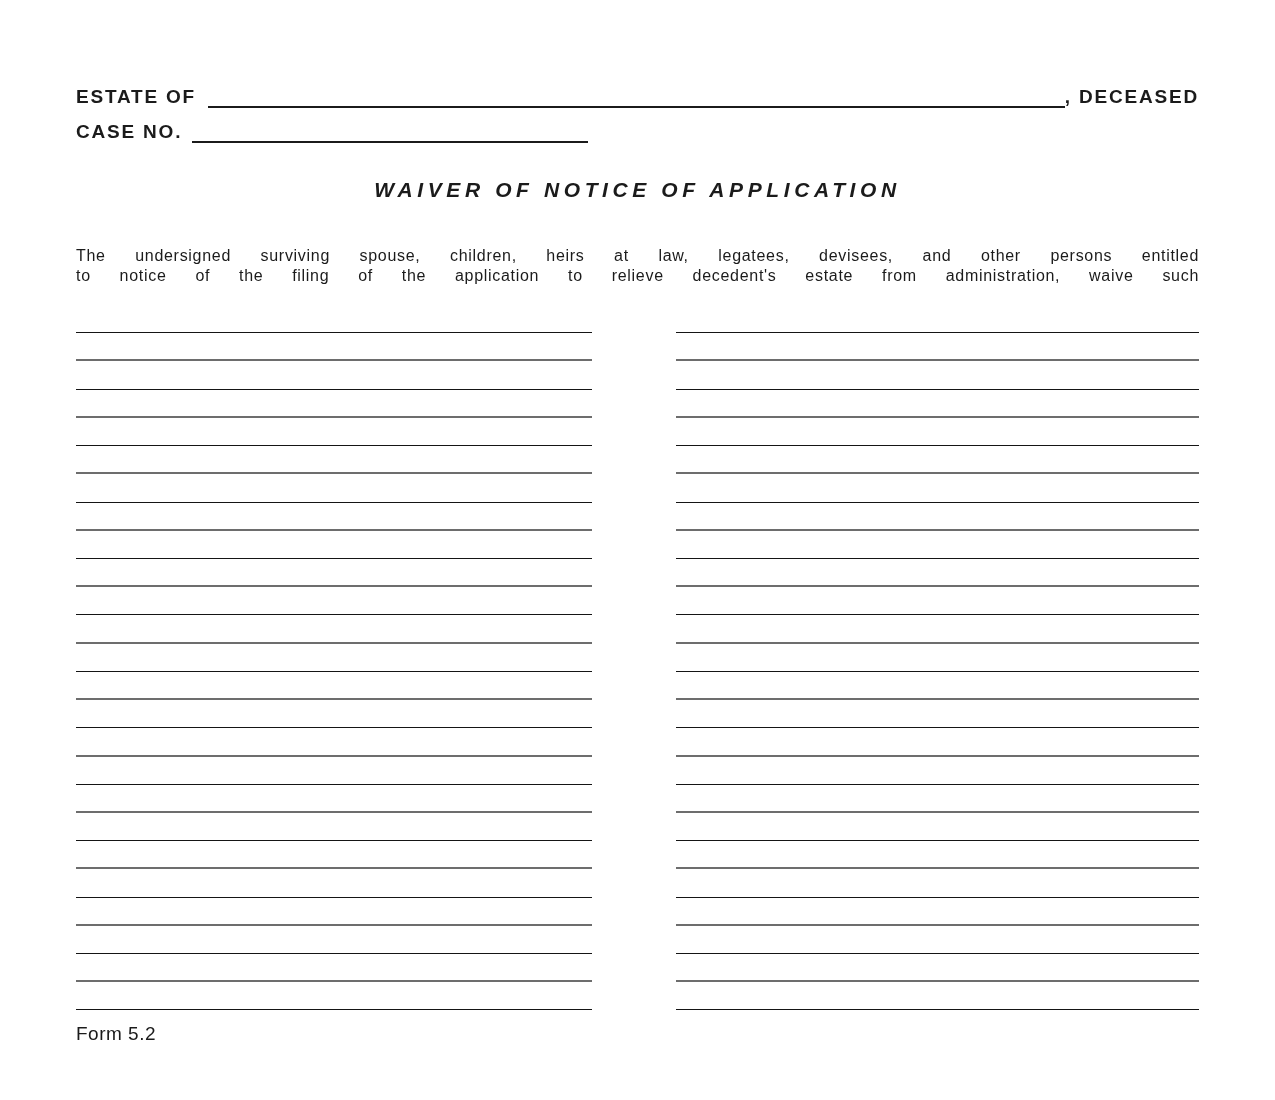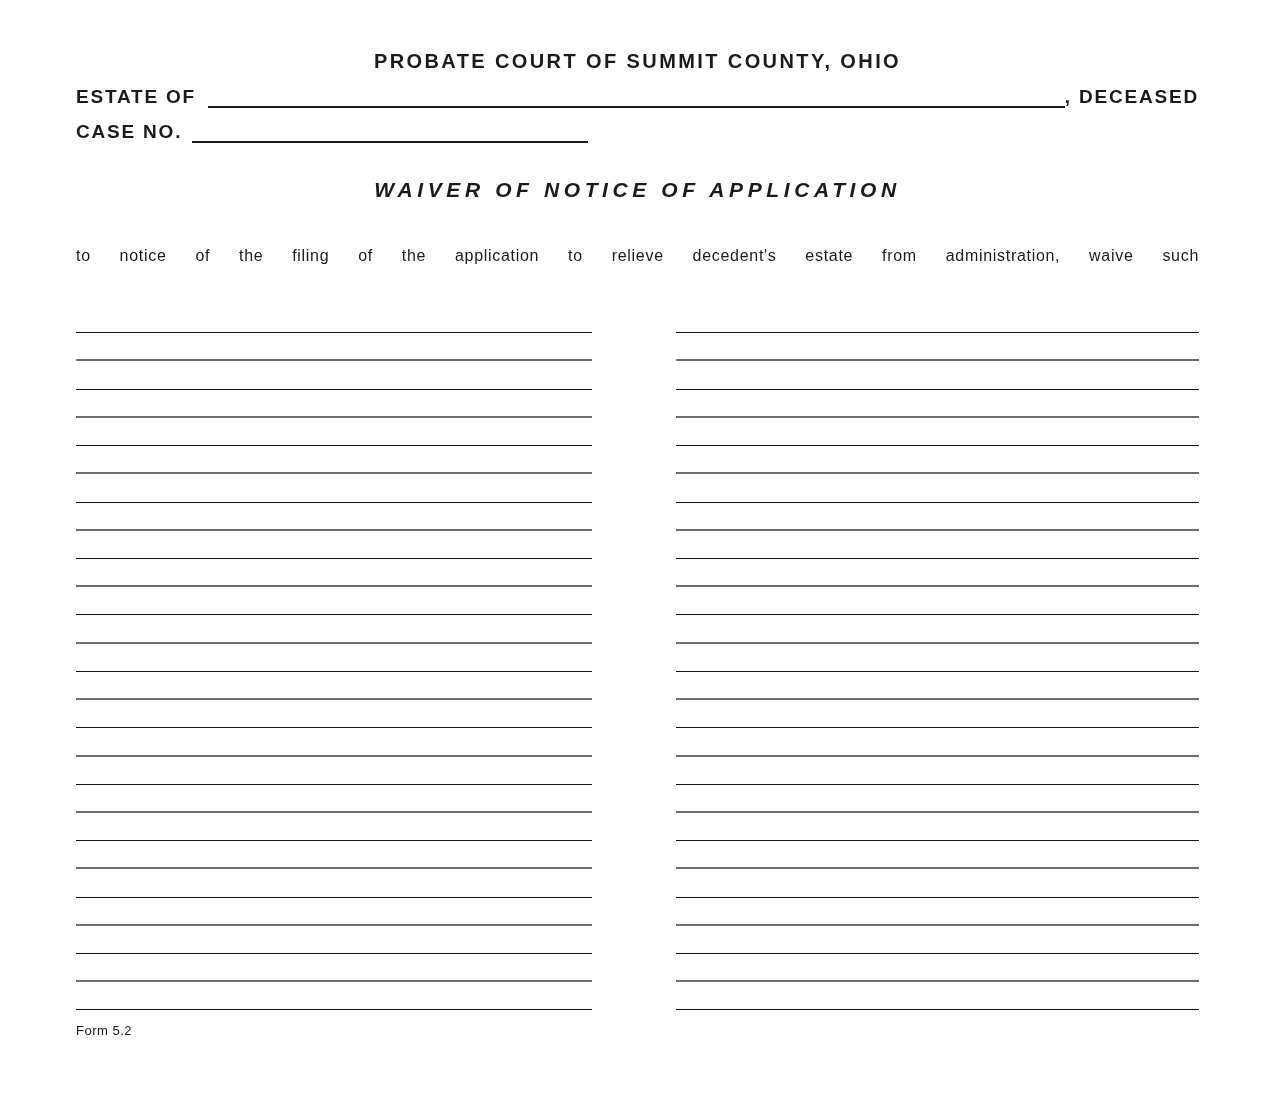--- a/index.html
+++ b/index.html
@@ -49,46 +49,46 @@
     display: flex;
   }
   .sig-col { width: 516px; }
   .sig-col.right { margin-left: 84px; width: 523px; }
   .sig-line { height: 28.23px; }
   .sig-line:nth-child(odd)  { border-bottom: 1.7px solid #151515; }
   .sig-line:nth-child(even) { border-bottom: 2.2px solid #6d6d6d; }
 
   .form-footer {
     position: absolute; left: 76px; top: 1023px;
-    font-size: 13px; letter-spacing: 0.5px; color: #1b1b1b;
+    font-size: 19px; letter-spacing: 0.5px; color: #1b1b1b;
   }
 </style>
 </head>
 <body>
 
 <div class="page">
 
-  <div class="court-header">PROBATE COURT OF SUMMIT COUNTY, OHIO</div>
 
   <div class="fill-row estate-row">
     <span>ESTATE OF</span>
     <span class="blank-line estate-line"></span>
     <span class="suffix">, DECEASED</span>
   </div>
 
   <div class="fill-row case-row">
     <span>CASE NO.</span>
     <span class="blank-line case-line"></span>
   </div>
 
   <div class="doc-title">
     <div>WAIVER OF NOTICE OF APPLICATION</div>
   </div>
 
   <div class="body-text">
+    <div class="jline">The undersigned surviving spouse, children, heirs at law, legatees, devisees, and other persons entitled</div>
     <div class="jline">to notice of the filing of the application to relieve decedent's estate from administration, waive such</div>
   </div>
 
   <div class="columns">
     <div class="sig-col left">
         <div class="sig-line"></div>
         <div class="sig-line"></div>
         <div class="sig-line"></div>
         <div class="sig-line"></div>
         <div class="sig-line"></div>

